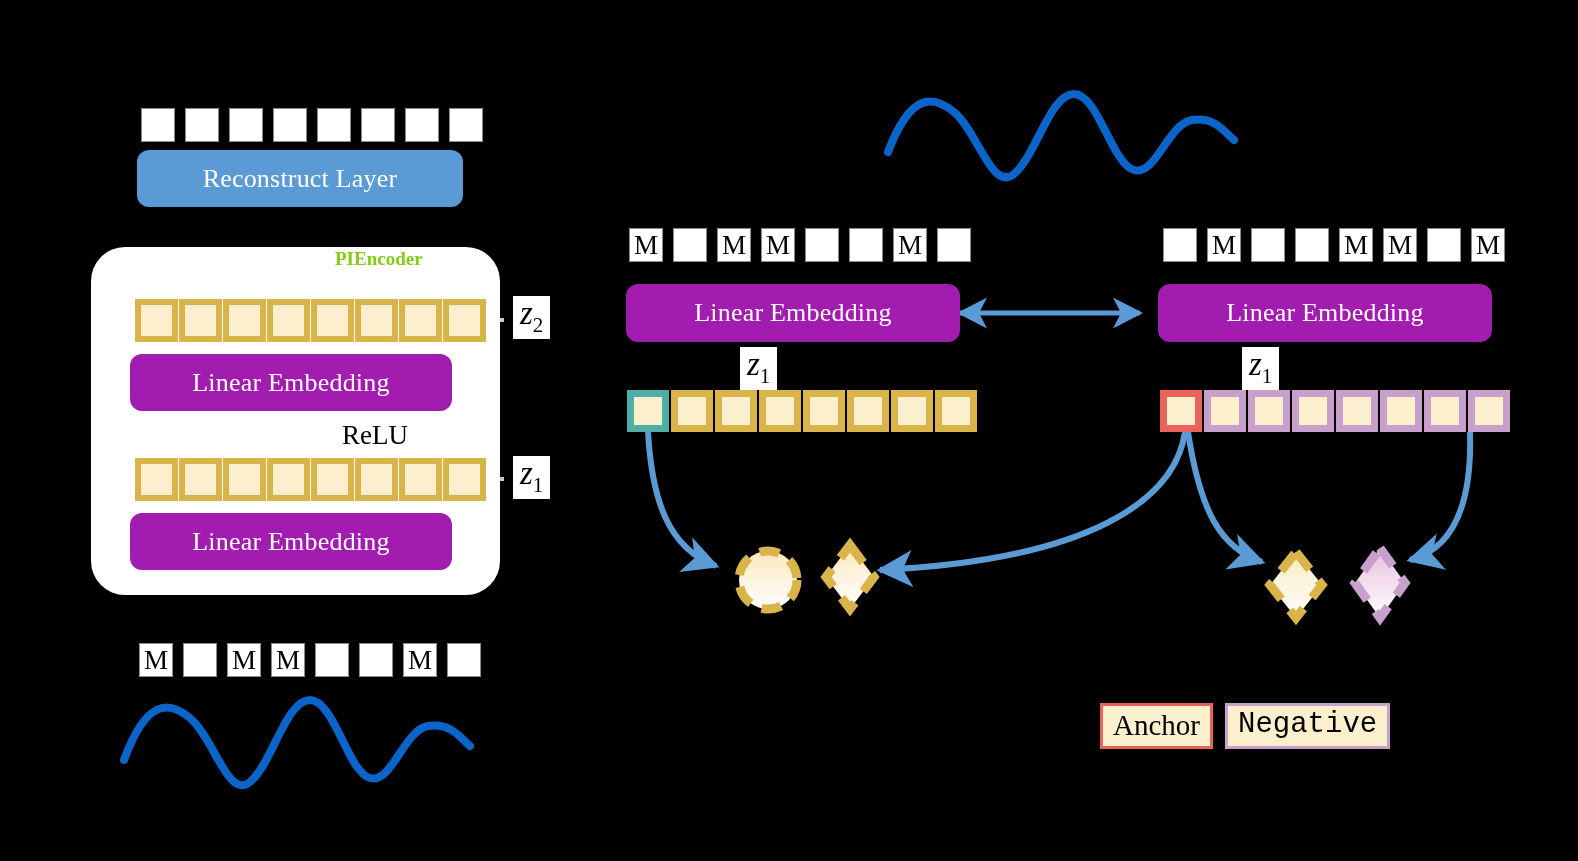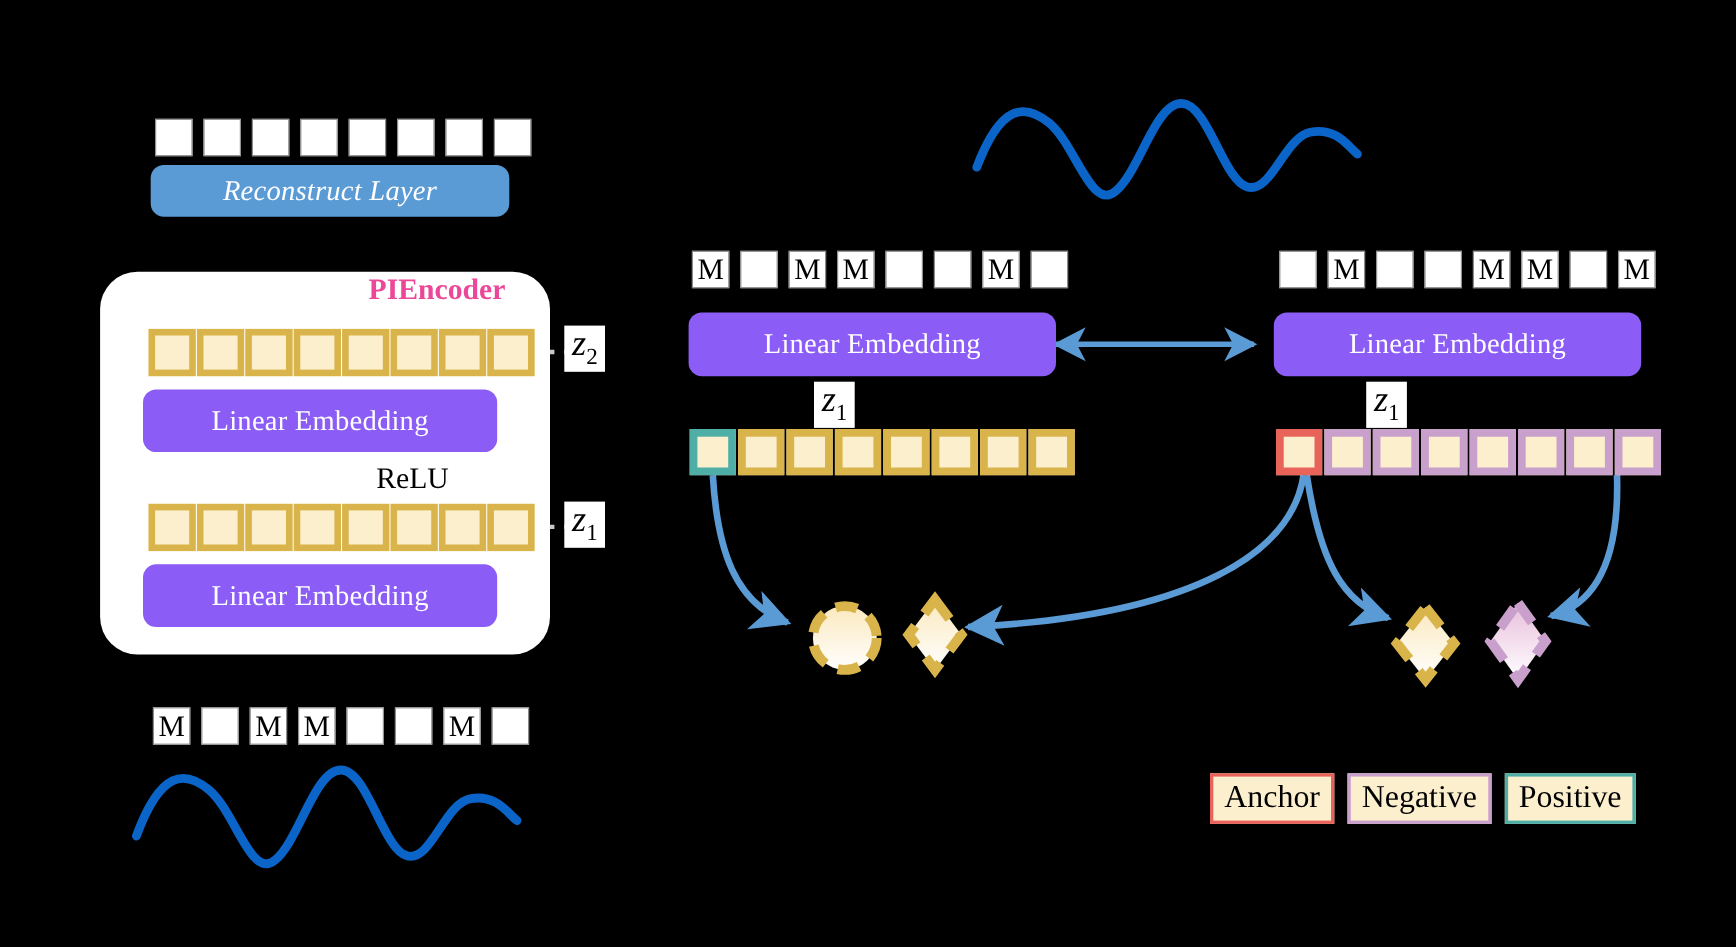--- a/index.html
+++ b/index.html
@@ -31,28 +31,28 @@
   .pie-cell{
     width:43px;height:43px;box-sizing:border-box;
     background:#FCEFCD;border:6px solid #D9B44A;margin-right:1px;
   }
 
   .bar{
     position:absolute;border-radius:12px;display:flex;align-items:center;
     justify-content:center;color:#ffffff;font-size:26px;letter-spacing:.2px;
     font-family:"Liberation Serif",serif;
   }
-  .bar.teal{background:#8b5cf6;}
+  .bar.teal{background:#a21caf;}
   .bar.blue{background:#5A9BD5;}
 
   .pie-box{
     position:absolute;background:#ffffff;border-radius:34px;
   }
   .pie-title{
-    position:absolute;font-weight:bold;font-size:27px;color:#ec4899;
+    position:absolute;font-weight:bold;font-size:19px;color:#84cc16;
     font-family:"Liberation Serif",serif;
   }
 
   .zchip{
     position:absolute;background:#ffffff;color:#000;
     font-size:33px;font-style:italic;font-family:"Liberation Serif",serif;
     padding:1px 7px 3px 7px;line-height:1.0;white-space:nowrap;
   }
   .zchip sub{font-size:21px;font-style:normal;}
 
@@ -167,21 +167,21 @@
     <span class="plain-cell"></span>
     <span class="plain-cell"></span>
     <span class="plain-cell"></span>
     <span class="plain-cell"></span>
     <span class="plain-cell"></span>
     <span class="plain-cell"></span>
     <span class="plain-cell"></span>
     <span class="plain-cell"></span>
   </div>
 
-  <div class="bar blue" style="left:137px;top:150px;width:326px;height:47px;font-style:italic;">
+  <div class="bar blue" style="left:137px;top:150px;width:326px;height:57px;">
     <span>Reconstruct Layer</span>
   </div>
 
   <div class="pie-box" style="left:91px;top:247px;width:409px;height:348px;"></div>
 
   <div class="pie-title" style="left:335px;top:248px;">PIEncoder</div>
 
   <div class="tokrow" style="left:135px;top:299px;">
     <span class="pie-cell"></span>
     <span class="pie-cell"></span>
@@ -288,21 +288,18 @@
     <span class="emb-cell neg"></span>
     <span class="emb-cell neg"></span>
     <span class="emb-cell neg"></span>
     <span class="emb-cell neg"></span>
   </div>
 
   <div class="legend" style="left:1100px;top:703px;">
     <div class="legend-item" style="border-color:#E8635A;">
       <span>Anchor</span>
     </div>
-    <div class="legend-item" style="border-color:#C9A0CC;">
+    <div class="legend-item" style="border-color:#C9A0CC;font-family:Liberation Mono, monospace;">
       <span>Negative</span>
     </div>
-    <div class="legend-item" style="border-color:#4FAFA6;">
-      <span>Positive</span>
-    </div>
   </div>
 
 </div>
 
 </body></html>

